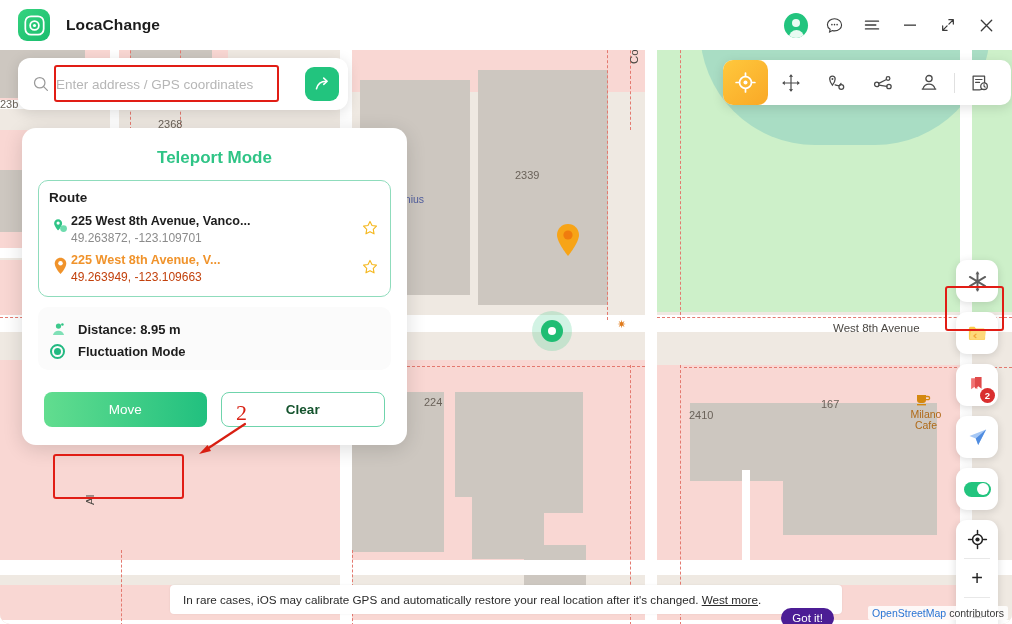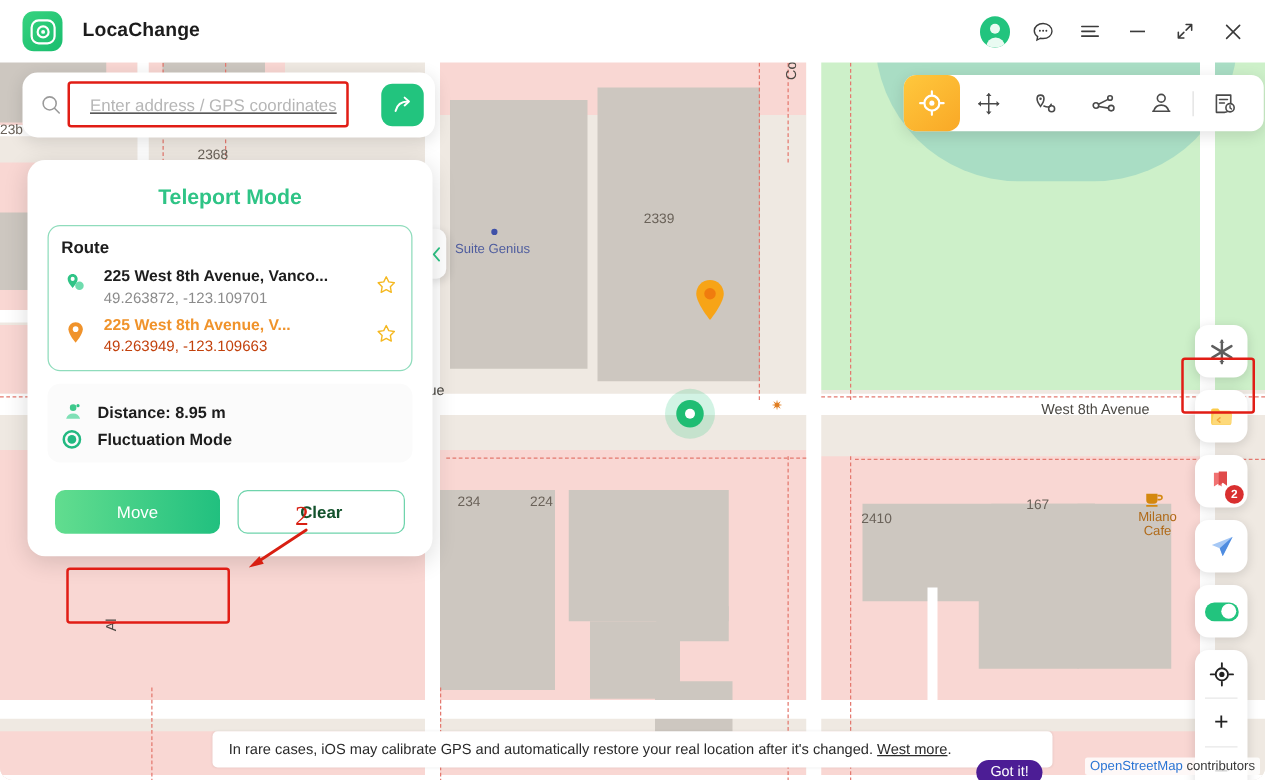--- a/index.html
+++ b/index.html
@@ -105,25 +105,24 @@
     position: absolute; left: 18px; top: 58px;
     width: 330px; height: 52px;
     background: #ffffff; border-radius: 12px;
     box-shadow: 0 3px 14px rgba(0,0,0,.13);
     display: flex; align-items: center;
     z-index: 40;
   }
   .search-ico { margin-left: 14px; width: 18px; height: 18px; flex: none; }
   .search-input {
     flex: 1; border: none; outline: none;
-    margin-left: 22px; margin-right: 6px;
+    margin-left: 6px; margin-right: 6px;
     font-size: 13.5px; color: #222;
     font-family: "Liberation Sans", sans-serif;
     background: transparent;
-    text-decoration: underline;
   }
   .search-input::placeholder { color: #b6b6b6; }
   .go-btn {
     width: 34px; height: 34px; margin-right: 9px; flex: none;
     border-radius: 9px; background: #22c47e;
     display: flex; align-items: center; justify-content: center;
     cursor: pointer;
   }
   .hl-box {
     position: absolute; border: 2.5px solid #e11d15; border-radius: 3px;
@@ -131,39 +130,39 @@
   }
   .hl-num {
     position: absolute; color: #d81f12; font-size: 22px;
     font-family: "Liberation Serif", serif;
     z-index: 56;
   }
 
   
   .panel {
     position: absolute; left: 22px; top: 128px;
-    width: 324px;
+    width: 385px;
     background: #ffffff;
     border-radius: 14px;
     box-shadow: 0 4px 20px rgba(0,0,0,.14);
     z-index: 45;
     padding: 14px 16px 18px 16px;
   }
   .panel-title {
     text-align: center; color: #2fc486; font-size: 17px; font-weight: 600;
     margin: 6px 0 12px 0;
   }
   .route-card {
     border: 1px solid #8fdcbc; border-radius: 10px;
     padding: 9px 10px 10px 10px;
   }
   .route-label { font-size: 13.5px; color: #1d1d1d; font-weight: 600; margin-bottom: 3px; }
   .route-row { display: flex; align-items: flex-start; padding: 6px 0 2px 0; }
   .route-ico { width: 22px; flex: none; padding-top: 4px; text-align: center; }
-  .route-txt { flex: 1; min-width: 0; margin-left: 12px; }
+  .route-txt { flex: 1; min-width: 0; }
   .route-name {
     font-size: 12.6px; font-weight: 600; color: #1d1d1d;
     white-space: nowrap; overflow: hidden; text-overflow: ellipsis;
   }
   .route-name.dest { color: #f0932b; }
   .route-coord { font-size: 12px; color: #8b8b8b; margin-top: 3px; }
   .route-coord.dest { color: #c2410c; }
   .star-btn { width: 20px; flex: none; text-align: center; padding-top: 6px; cursor: pointer; }
 
   .info-card {

